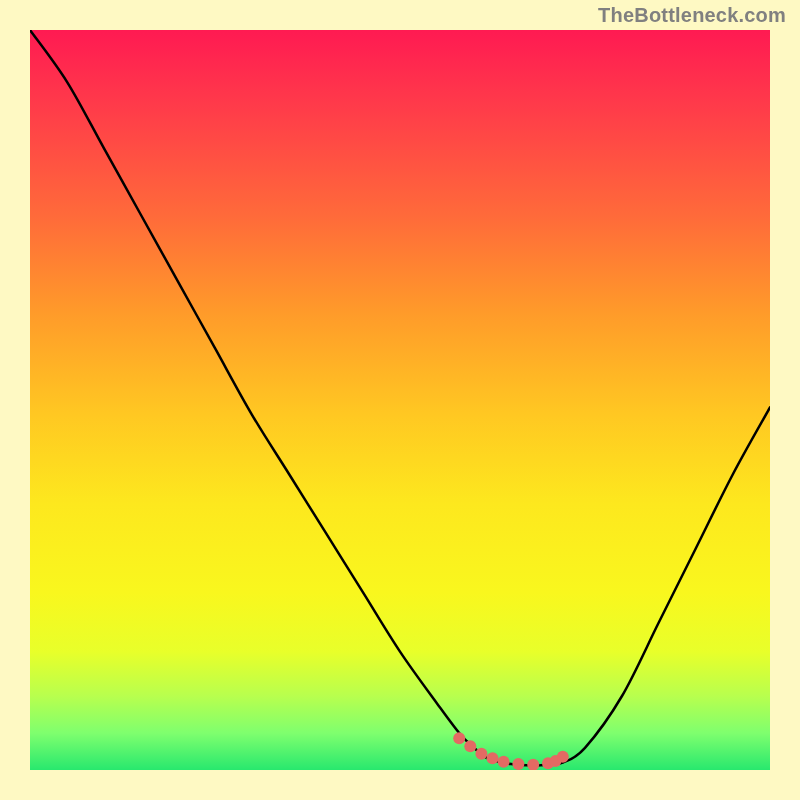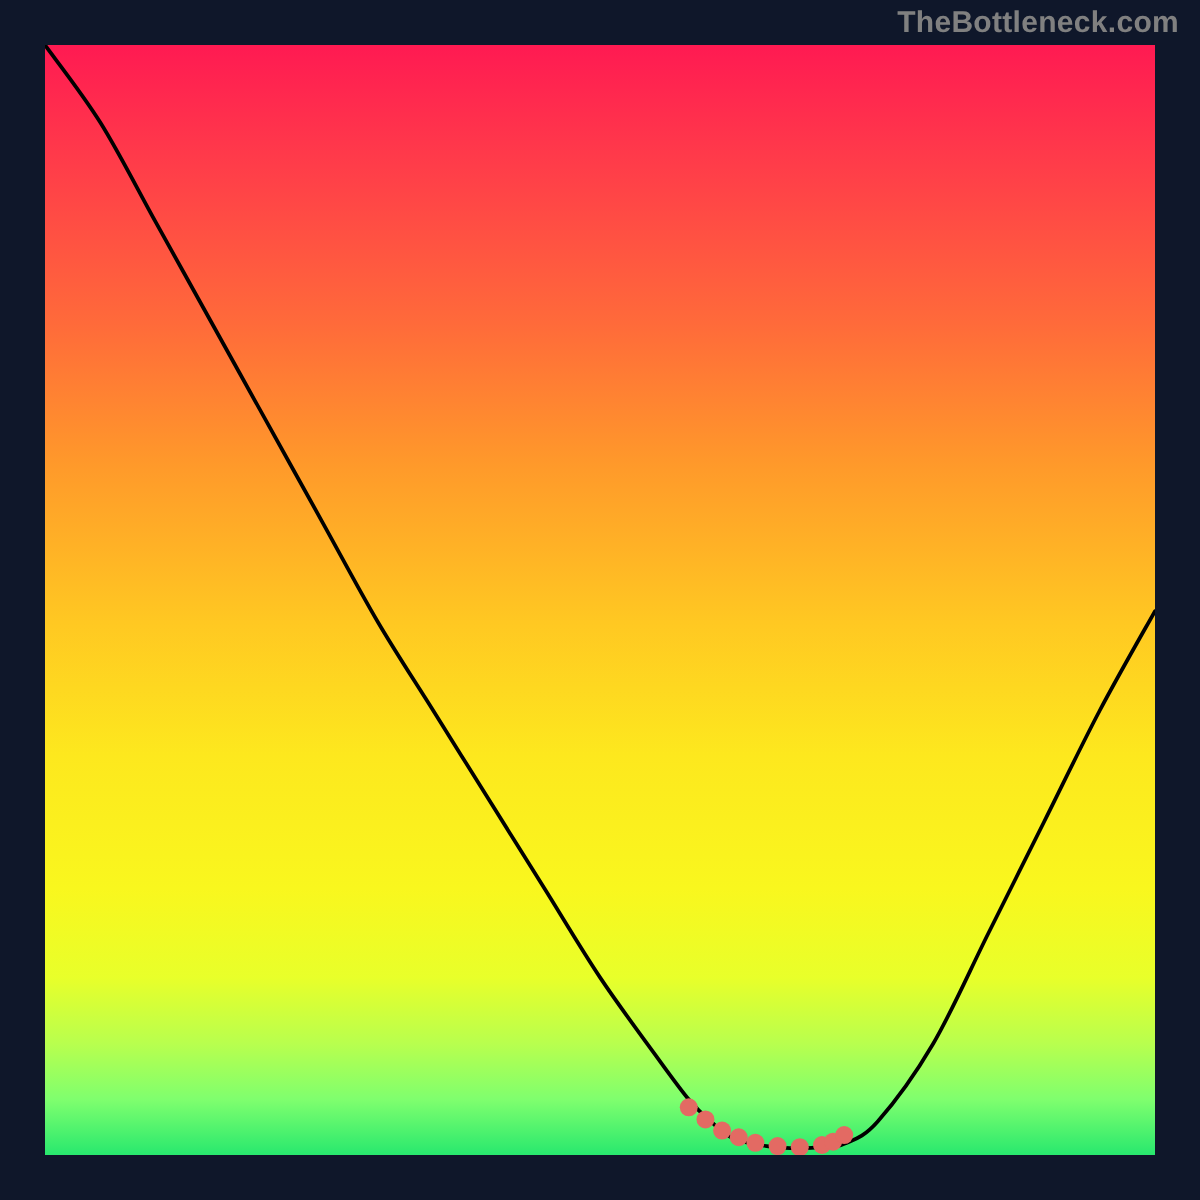--- a/index.html
+++ b/index.html
@@ -1,21 +1,21 @@
 <!DOCTYPE html>
 <html><head>
 <meta charset="utf-8">
 <style>
   * { margin: 0; padding: 0; box-sizing: border-box; }
   html, body { width: 800px; height: 800px; overflow: hidden; background: #000; }
   .wrapper {
     position: relative;
     width: 800px;
     height: 800px;
-    background: #0f172a;
+    background: #fef9c3;
   }
   .attribution {
     position: absolute;
     top: 4px;
     right: 14px;
     font-family: Arial, Helvetica, sans-serif;
     font-size: 20px;
     font-weight: bold;
     color: #808080;
     letter-spacing: 0.2px;

